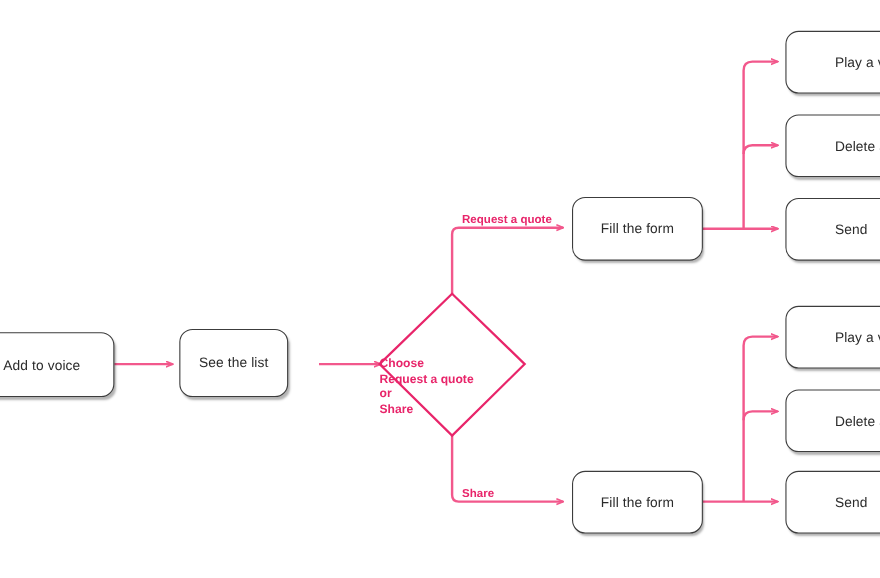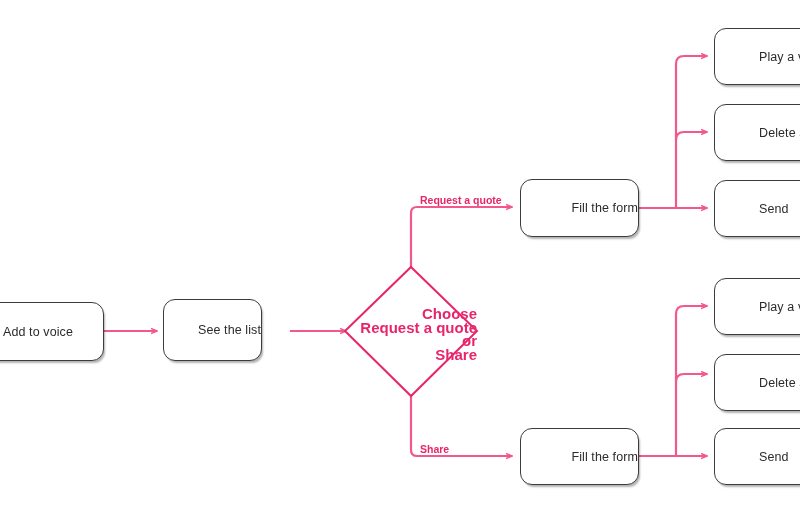--- a/index.html
+++ b/index.html
@@ -23,44 +23,45 @@
   }
   .node {
     position: absolute;
     box-sizing: border-box;
     background: #ffffff;
     border: 1.6px solid #3c3c3c;
     border-radius: 12px;
     box-shadow: 2px 3px 2px -1px rgba(0,0,0,0.30);
     display: flex;
     align-items: center;
-    justify-content: flex-end;
+    justify-content: center;
     color: #2b2b2b;
     font-size: 12.5px;
     letter-spacing: 0.1px;
     white-space: nowrap;
     overflow: hidden;
   }
   .node.clip-right {
     justify-content: flex-start;
     padding-left: 44px;
   }
   .node.clip-left {
     justify-content: flex-end;
     padding-right: 30px;
   }
   .diamond-label {
     position: absolute;
-    text-align: right;
+    text-align: left;
     color: #e8256a;
-    font-size: 15px;
+    font-size: 11px;
     font-weight: bold;
     line-height: 13.5px;
     white-space: pre-line;
     pointer-events: none;
+    margin-top: 18px;
   }
   .edge-label {
     position: absolute;
     color: #e8256a;
     font-size: 10.5px;
     font-weight: bold;
     white-space: nowrap;
   }
   svg.links {
     position: absolute;

